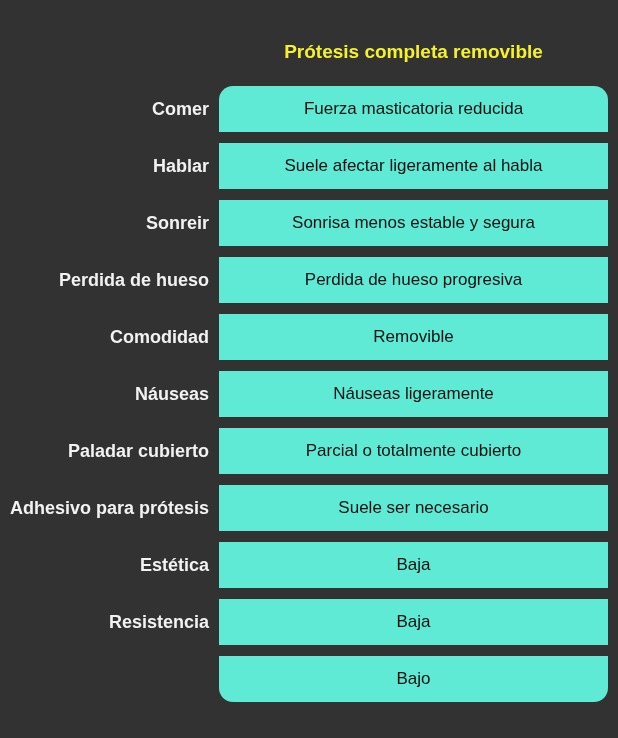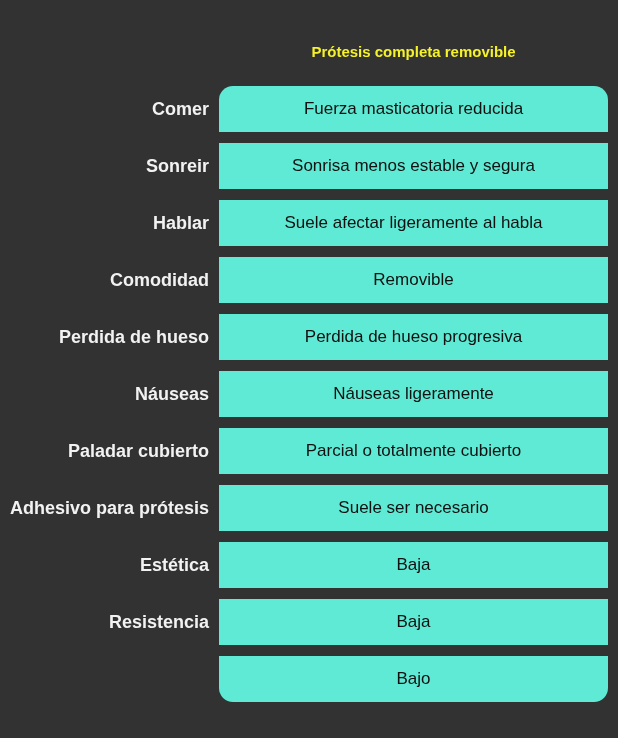--- a/index.html
+++ b/index.html
@@ -10,21 +10,21 @@
     position: relative;
     overflow: hidden;
   }
   .title {
     position: absolute;
     left: 219px; width: 389px;
     top: 40px; height: 24px;
     text-align: center;
     color: #f5f22a;
     font-weight: bold;
-    font-size: 15px;
+    font-size: 19px;
     line-height: 24px;
   }
   .rows {
     position: absolute;
     left: 0; top: 86px;
     width: 618px;
   }
   .row {
     position: relative;
     height: 46px;
@@ -59,34 +59,34 @@
 <body>
 
 <div class="title">Prótesis completa removible</div>
 
 <div class="rows">
   <div class="row first">
     <div class="label">Comer</div>
     <div class="cell">Fuerza masticatoria reducida</div>
   </div>
   <div class="row">
+    <div class="label">Hablar</div>
+    <div class="cell">Suele afectar ligeramente al habla</div>
+  </div>
+  <div class="row">
     <div class="label">Sonreir</div>
     <div class="cell">Sonrisa menos estable y segura</div>
   </div>
   <div class="row">
-    <div class="label">Hablar</div>
-    <div class="cell">Suele afectar ligeramente al habla</div>
+    <div class="label">Perdida de hueso</div>
+    <div class="cell">Perdida de hueso progresiva</div>
   </div>
   <div class="row">
     <div class="label">Comodidad</div>
     <div class="cell">Removible</div>
-  </div>
-  <div class="row">
-    <div class="label">Perdida de hueso</div>
-    <div class="cell">Perdida de hueso progresiva</div>
   </div>
   <div class="row">
     <div class="label">Náuseas</div>
     <div class="cell">Náuseas ligeramente</div>
   </div>
   <div class="row">
     <div class="label">Paladar cubierto</div>
     <div class="cell">Parcial o totalmente cubierto</div>
   </div>
   <div class="row">

